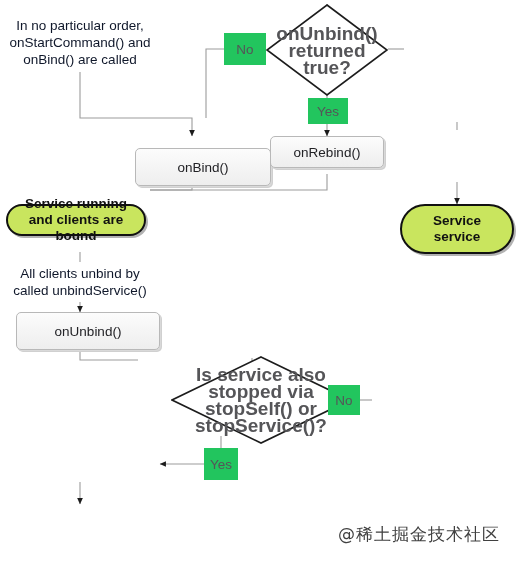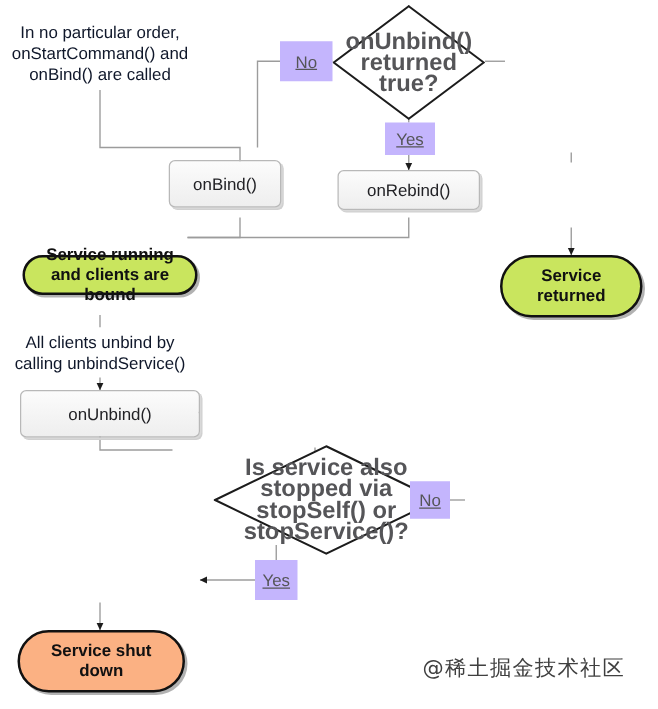--- a/index.html
+++ b/index.html
@@ -39,30 +39,29 @@
     color: #0f172a;
     font-size: 13.5px;
     line-height: 17px;
     background: #ffffff;
     border: none;
   }
 
   
   .edge-label {
     position: absolute;
-    background: #c4b5fd;
+    background: #22c55e;
     color: #555558;
     font-size: 13.5px;
     line-height: 17px;
     display: flex;
     align-items: center;
     justify-content: center;
     text-align: left;
     box-sizing: border-box;
-    text-decoration: underline;
   }
 
   
   .method {
     color: #222226;
     font-size: 13.5px;
     border: 1px solid #b8b8b8;
     border-radius: 5px;
     background: linear-gradient(to bottom, #fcfcfc 0%, #f4f4f4 55%, #eeeeee 100%);
     box-shadow: 1px 1px 0 0 #d9d9d9, 2px 2px 0 0 #d0d0d0;
@@ -158,52 +157,51 @@
       <path d="M221,436 L221,448"></path>
       <path d="M204,464 L192,464 L160,464" marker-end="url(#arrow)"></path>
 
       <path d="M80,482 L80,504" marker-end="url(#arrow)"></path>
     </g>
   </svg>
 
   <div class="node note" style="left:8px; top:12px; width:144px; height:60px;">In no particular order, onStartCommand() and onBind() are called</div>
 
 
-  <div class="node note" style="left:4px; top:262px; width:152px; height:40px;">All clients unbind by calling unbindService()</div>
+  <div class="node note" style="left:4px; top:262px; width:152px; height:40px;">All clients unbind by called unbindService()</div>
 
   <div class="diamond" style="left:266px; top:4px; width:122px; height:92px;">
     <svg class="shape" viewBox="0 0 122 92" xmlns="http://www.w3.org/2000/svg">
       <polygon points="61,1 121,46 61,91 1,46" fill="#ffffff" stroke="#1c1c1c" stroke-width="1.6"></polygon>
     </svg>
     <div class="dtext">onUnbind() returned true?</div>
   </div>
 
   <div class="edge-label" style="left:224px; top:33px; width:42px; height:32px;">No</div>
 
   <div class="edge-label" style="left:308px; top:98px; width:40px; height:26px;">Yes</div>
 
-  <div class="node method" style="left:135px; top:128px; width:90px; height:38px;">onBind()</div>
+  <div class="node method" style="left:135px; top:148px; width:136px; height:38px;">onBind()</div>
 
   <div class="node method" style="left:270px; top:136px; width:114px; height:32px;">onRebind()</div>
 
-  <div class="node state state-green" style="left:18px; top:204px; width:140px; height:32px; padding:0 8px;">Service running and clients are bound</div>
-
-  <div class="node state state-green" style="left:400px; top:204px; width:114px; height:50px; padding:0 8px;">Service returned</div>
+  <div class="node state state-green" style="left:6px; top:204px; width:140px; height:32px; padding:0 8px;">Service running and clients are bound</div>
+
+  <div class="node state state-green" style="left:400px; top:204px; width:114px; height:50px; padding:0 8px;">Service service</div>
 
   <div class="node method" style="left:16px; top:312px; width:144px; height:38px;">onUnbind()</div>
 
   <div class="diamond" style="left:138px; top:356px; width:180px; height:88px;margin-left:33px;">
     <svg class="shape" viewBox="0 0 180 88" xmlns="http://www.w3.org/2000/svg">
       <polygon points="90,1 179,44 90,87 1,44" fill="#ffffff" stroke="#1c1c1c" stroke-width="1.6"></polygon>
     </svg>
     <div class="dtext">Is service also stopped via stopSelf() or stopService()?</div>
   </div>
 
   <div class="edge-label" style="left:328px; top:385px; width:32px; height:30px;">No</div>
 
   <div class="edge-label" style="left:204px; top:448px; width:34px; height:32px;">Yes</div>
 
 
-  <div class="node state state-orange" style="left:14px; top:504px; width:134px; height:50px; padding:0 8px;">Service shut down</div>
 
   <div class="watermark" style="left:338px; top:523px;">@稀土掘金技术社区</div>
 
 </div>
 
 </body></html>

